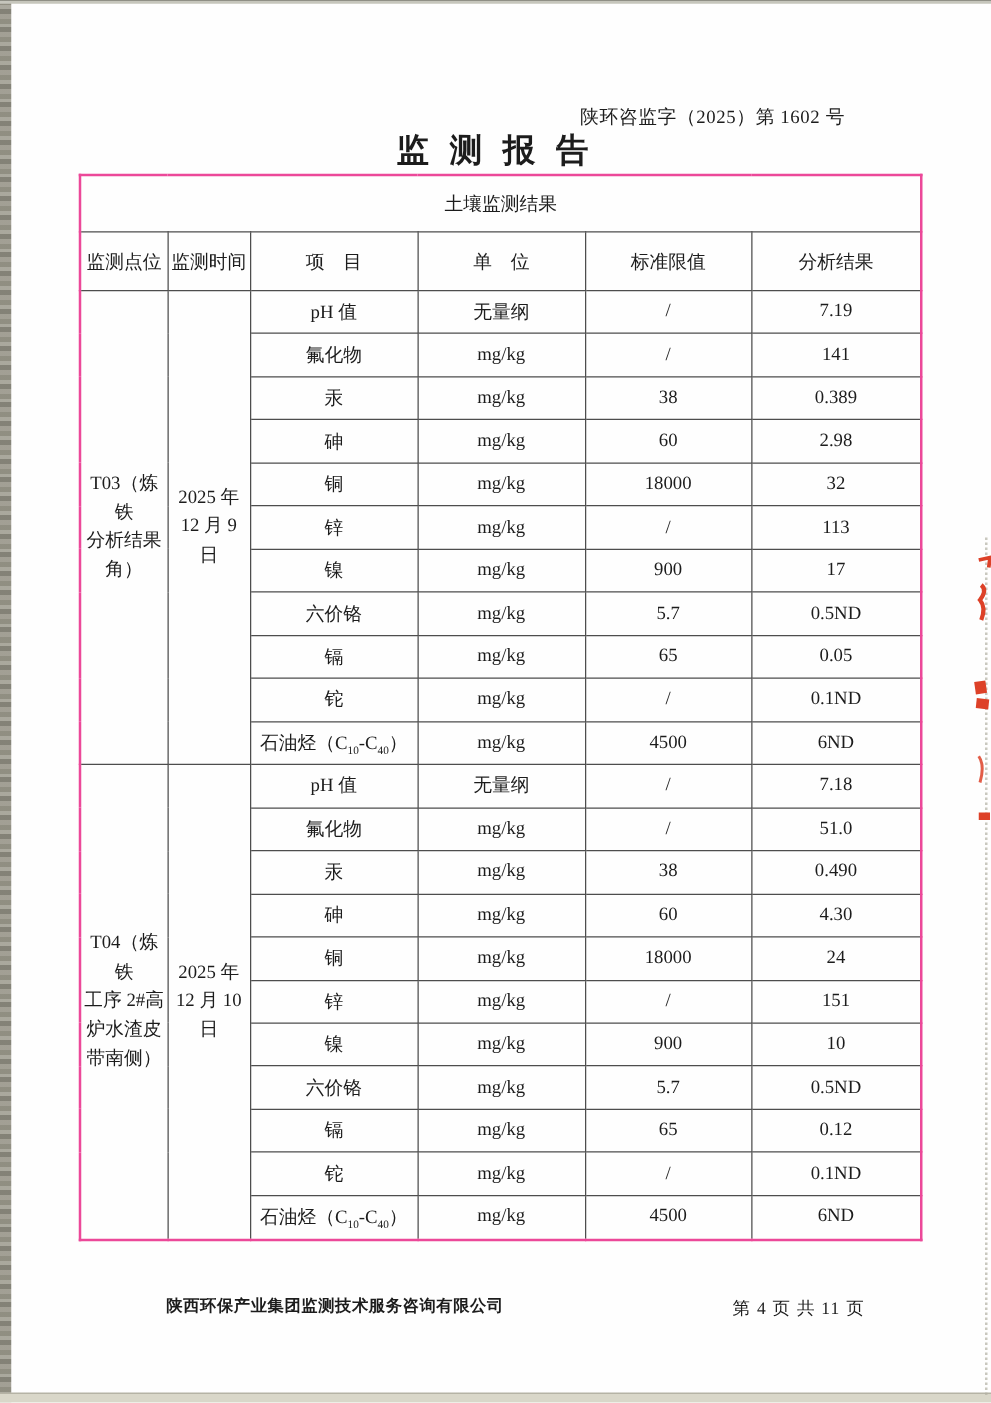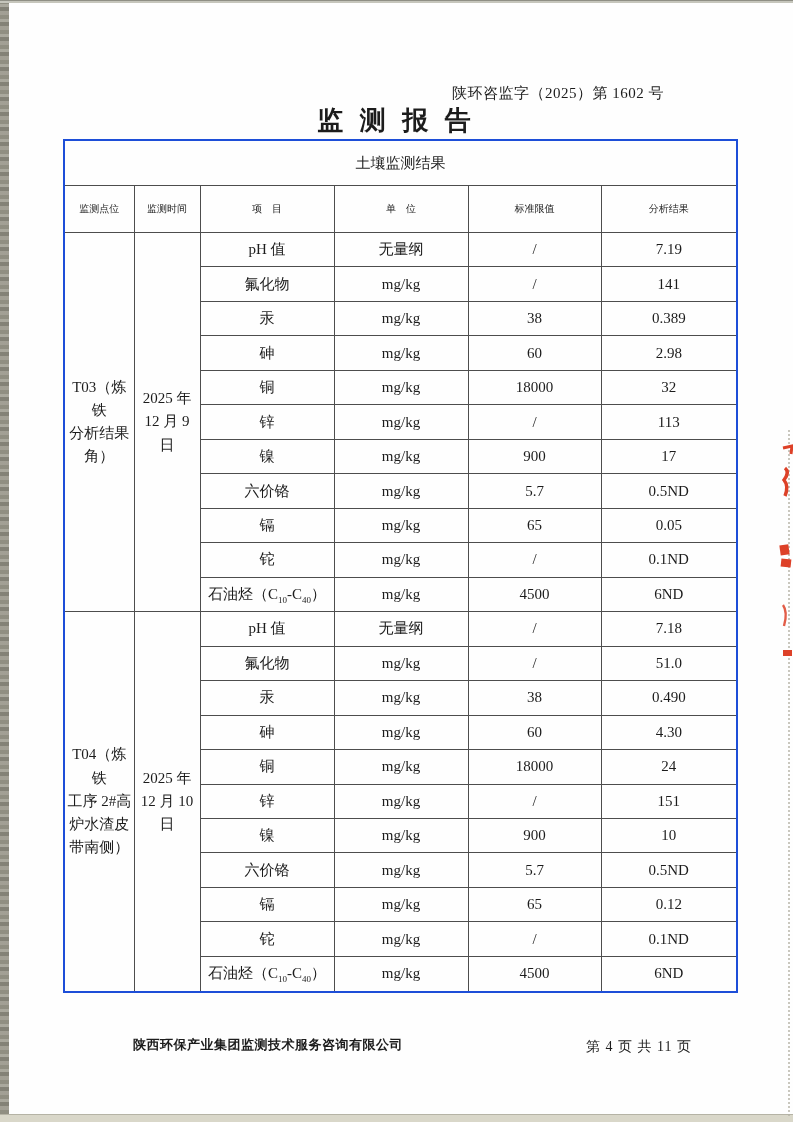--- a/index.html
+++ b/index.html
@@ -22,42 +22,42 @@
   .edge-bottom{
     position:absolute;left:0;top:1114px;width:793px;height:8px;
     background:linear-gradient(180deg,#b5b3a5 0 1px,#d9d7c9 1px 8px);
   }
   .edge-right-dotted{
     position:absolute;left:788px;top:430px;height:686px;width:0;
     border-left:2px dotted #b3b1a4;opacity:.7;
   }
   
   .doc-number{
-    position:absolute;top:84px;right:129px;
+    position:absolute;top:84px;right:117px;
     font-size:15px;letter-spacing:.5px;white-space:nowrap;
   }
   .report-title{
     position:absolute;top:103px;left:0;width:100%;
     text-align:center;font-size:26px;font-weight:bold;letter-spacing:5px;
   }
   
   table.results{
     position:absolute;left:63px;top:139px;
     width:673px;height:854px;
     border-collapse:collapse;table-layout:fixed;
   }
   table.results td{
     border:1px solid #4d4d4d;
     text-align:center;vertical-align:middle;
     font-size:15px;padding:0 2px;
     background:transparent;
   }
-  table.results{border:2px solid #1d4ed8;}
+  table.results{border:2px solid #ec4899;}
   tr.row-title td{height:44px;font-size:15px;}
-  tr.row-head td{height:46px;font-size:10px;margin-left:32px;}
+  tr.row-head td{height:46px;font-size:15px;margin-left:32px;}
   td.cell-point,td.cell-time{font-size:14px;white-space:pre-line;line-height:1.55;}
   sub{font-size:9px;line-height:0;}
   
   .footer-company{
     position:absolute;left:133px;top:1036px;
     font-size:13px;font-weight:600;letter-spacing:.5px;white-space:nowrap;
   }
   .footer-page{
     position:absolute;left:586px;top:1038px;
     font-size:14px;letter-spacing:1px;white-space:nowrap;

